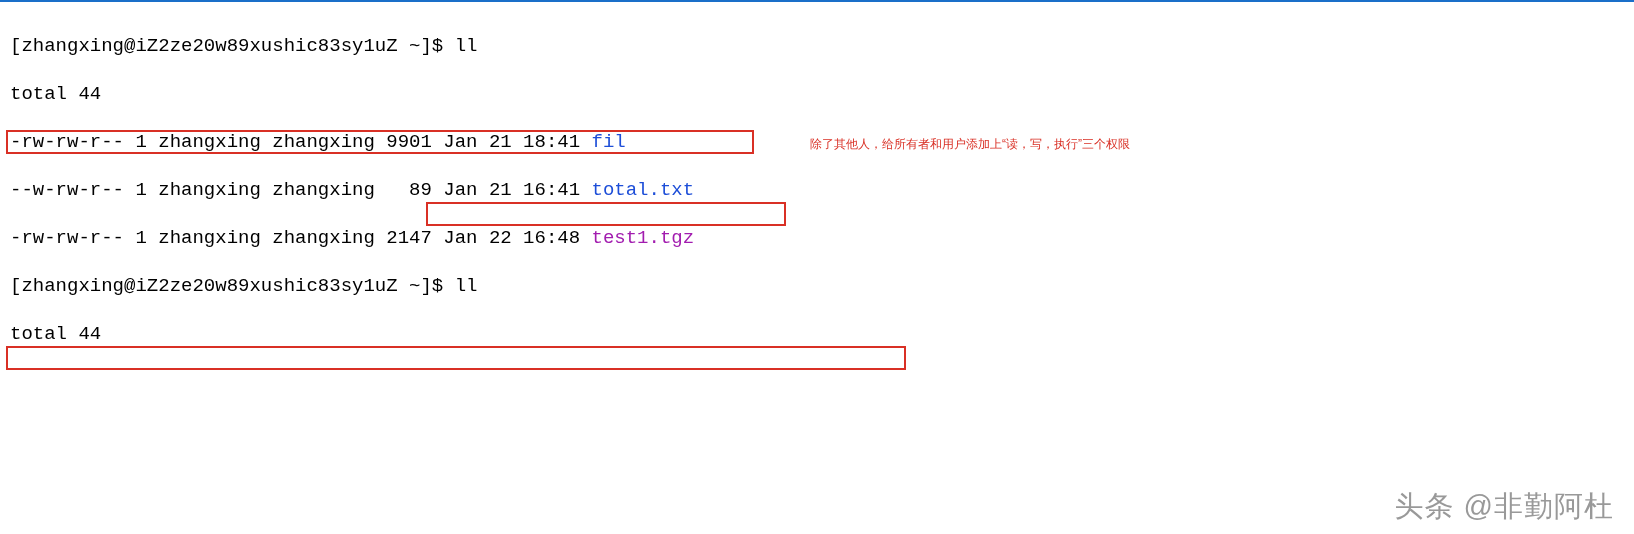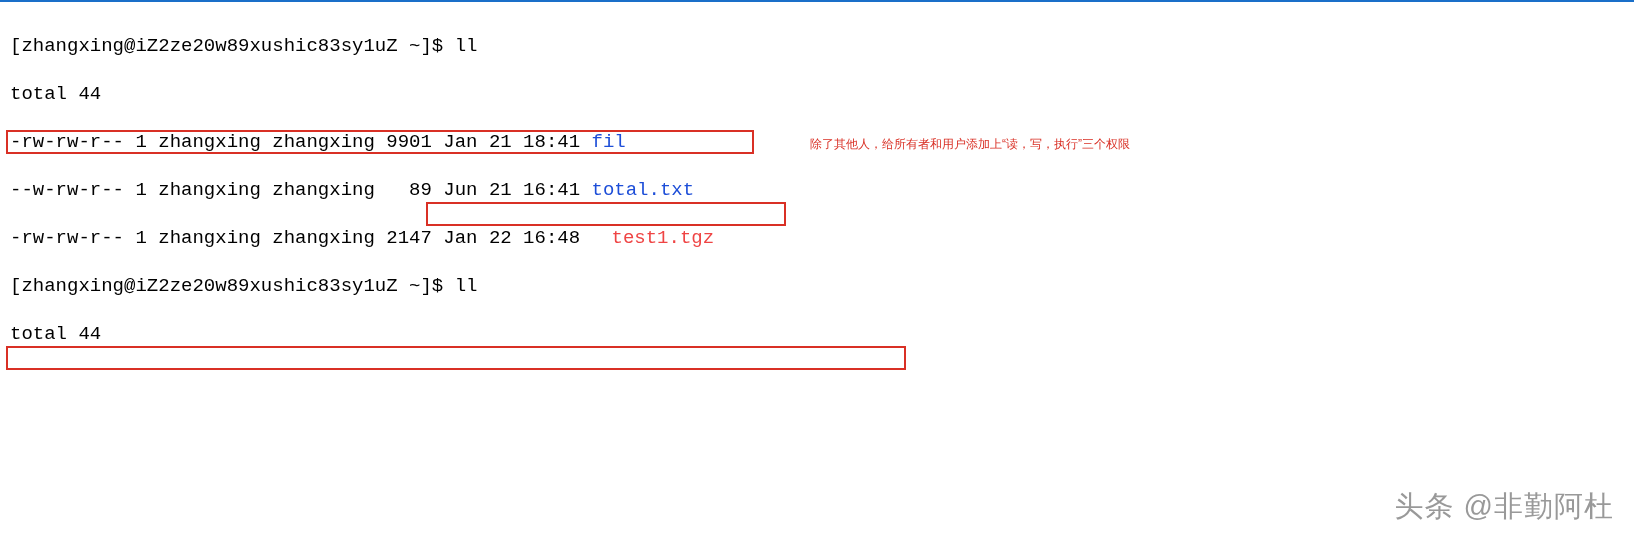--- a/index.html
+++ b/index.html
@@ -15,21 +15,21 @@
     overflow: hidden;
   }
   .terminal {
     white-space: pre;
     color: #000;
     padding: 8px 10px;
     position: relative;
   }
   .row { position: relative; height: 24px; }
   .txt { color: #1d4ed8; }
-  .tgz { color: #ef4444; margin-left: 20px; }
+  .tgz { color: #a21caf; }
   .annot {
     position: absolute;
     color: #d93025;
     font-family: "Microsoft YaHei", sans-serif;
     font-size: 12px;
     white-space: nowrap;
   }
   .box {
     position: absolute;
     border: 2px solid #d93025;
@@ -46,21 +46,21 @@
     letter-spacing: 1px;
   }
 </style>
 </head>
 <body>
 
 <div class="terminal">
 <div class="row"><span>[zhangxing@iZ2ze20w89xushic83sy1uZ ~]$ </span><span>ll</span></div>
 <div class="row"><span>total 44</span></div>
 <div class="row"><span>-rw-rw-r-- 1 zhangxing zhangxing 9901 Jan 21 18:41 </span><span class="txt">fil</span></div>
-<div class="row"><span>--w-rw-r-- 1 zhangxing zhangxing   89 Jun 21 16:41 </span><span class="txt">total.txt</span></div>
+<div class="row"><span>--w-rw-r-- 1 zhangxing zhangxing   89 Jan 21 16:41 </span><span class="txt">total.txt</span></div>
 <div class="row"><span>-rw-rw-r-- 1 zhangxing zhangxing 2147 Jan 22 16:48 </span><span class="tgz">test1.tgz</span></div>
 <div class="row"><span>[zhangxing@iZ2ze20w89xushic83sy1uZ ~]$ </span><span>ll</span></div>
 <div class="row"><span>total 44</span></div>
 
 
 
 
 
 
 

